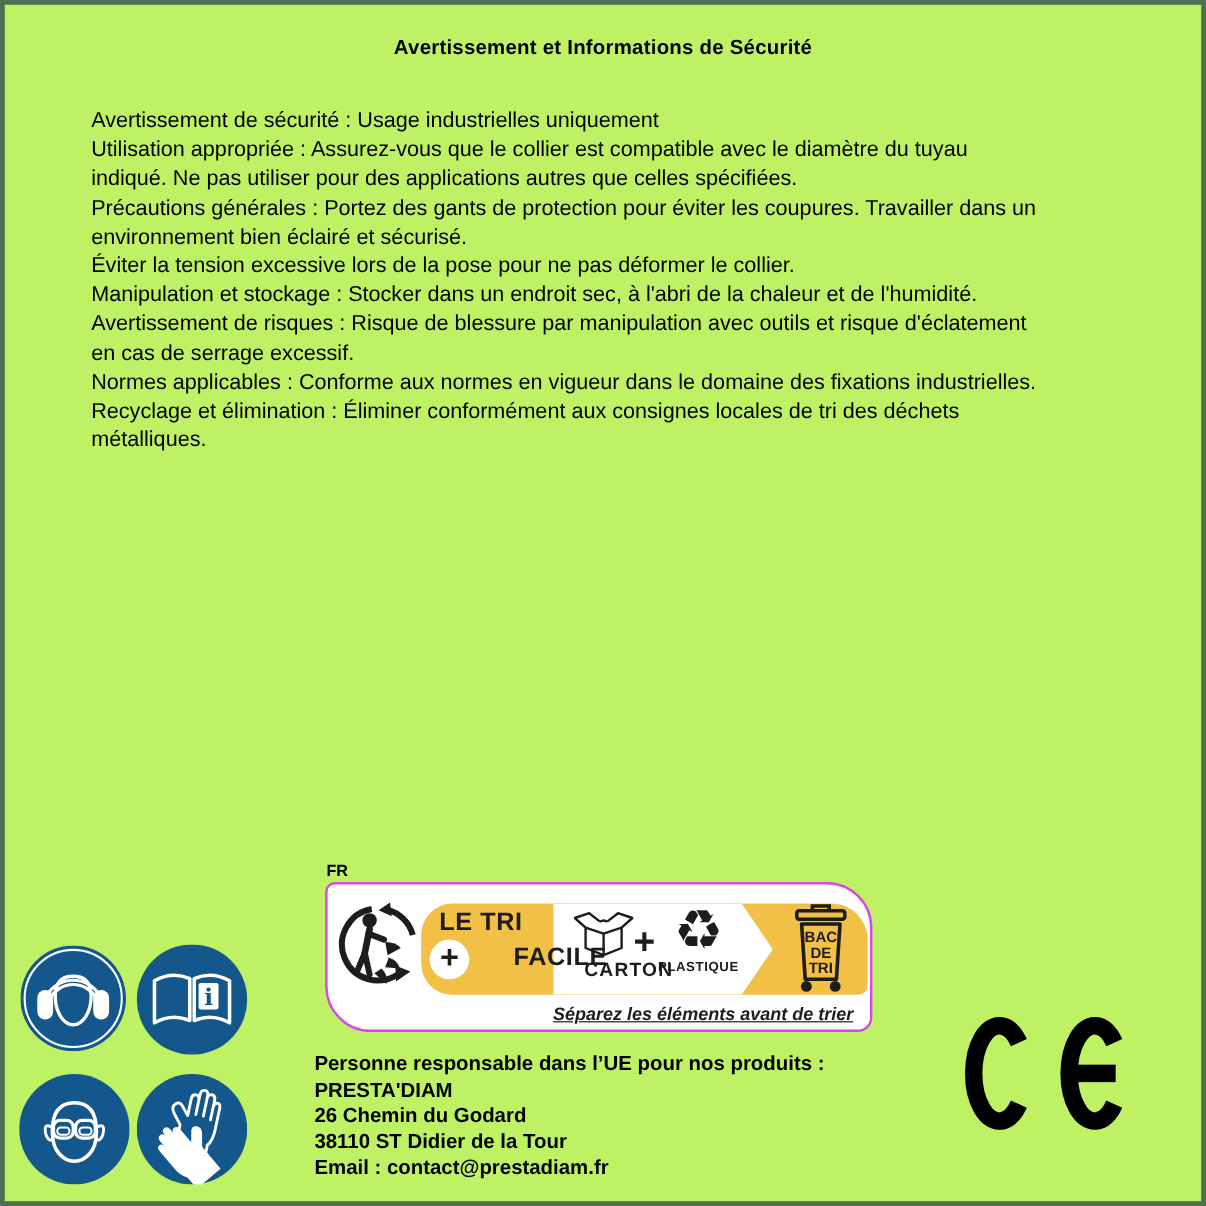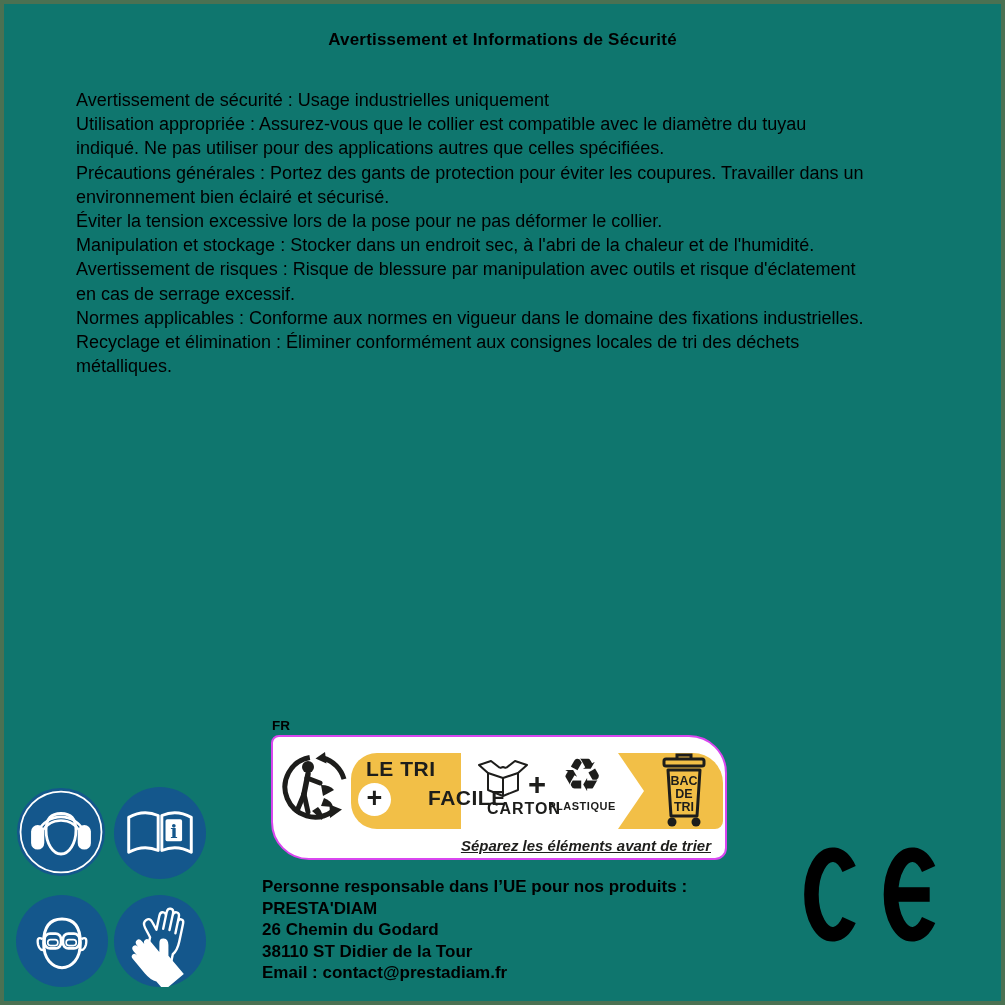--- a/index.html
+++ b/index.html
@@ -1,18 +1,18 @@
 <!DOCTYPE html>
 <html lang="fr"><head>
 <meta charset="utf-8">
 <style>
   html,body{margin:0;padding:0;background:#ffffff;}
   .page{
     position:relative;width:1005px;height:1005px;box-sizing:border-box;
-    border:4px solid #4b7152;background:#0f766e;overflow:hidden;
+    border:4px solid #4b7152;background:#bef264;overflow:hidden;
     font-family:"Liberation Sans",sans-serif;color:#000;
   }
   .title{
     position:absolute;left:0;top:26px;width:100%;text-align:center;
     font-size:17px;font-weight:bold;letter-spacing:.2px;
   }
   .body-text{position:absolute;left:72px;top:84px;width:890px;}
   .body-line{font-size:18px;line-height:24.2px;white-space:nowrap;}
 
   

